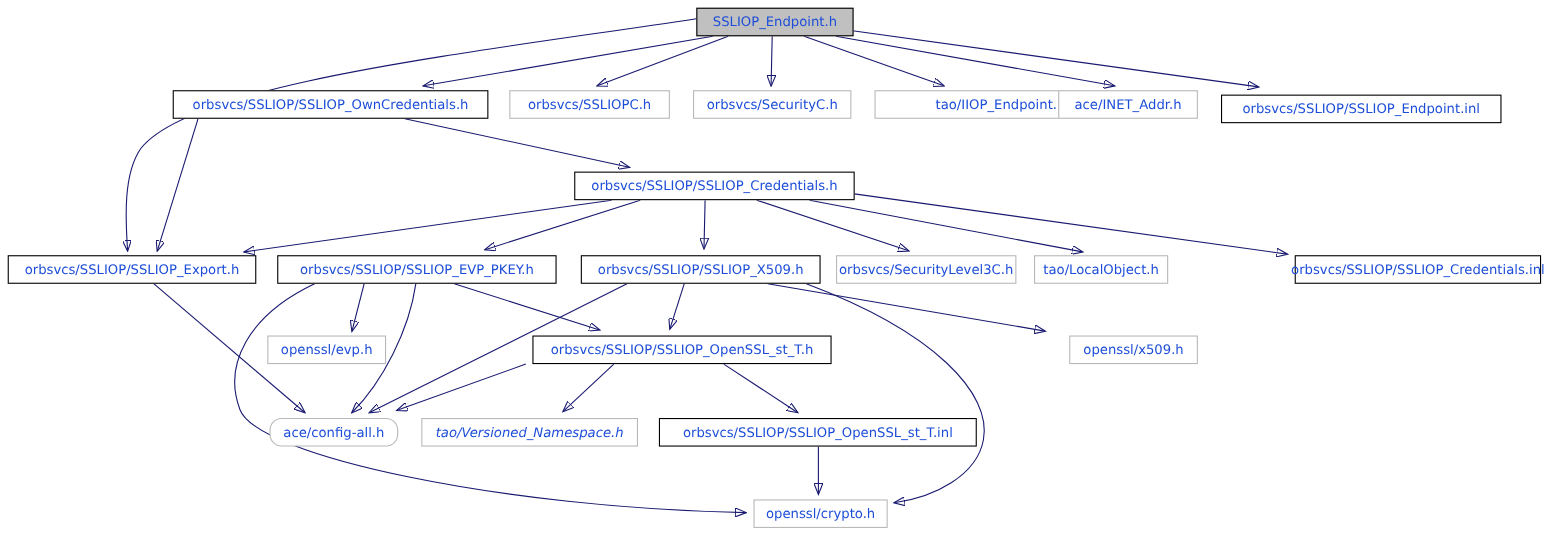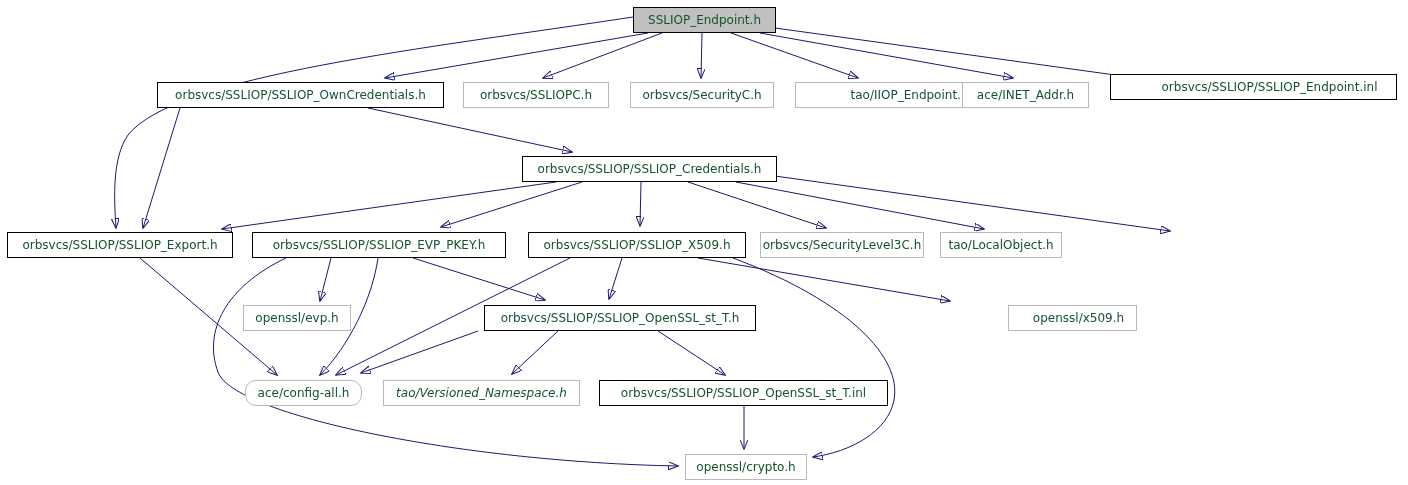--- a/index.html
+++ b/index.html
@@ -10,21 +10,21 @@
     font-family:"DejaVu Sans","Liberation Sans",sans-serif;
     overflow:hidden;
   }
   #edge-layer{position:absolute;left:0;top:0;width:1408px;height:485px;}
   .node{
     position:absolute;
     height:24px;
     background:#ffffff;
     border:1px solid #000000;
     display:flex;align-items:center;justify-content:center;
-    font-size:12px;color:#14532d;white-space:nowrap;
+    font-size:12px;color:#1d4ed8;white-space:nowrap;
     box-sizing:content-box;
   }
   .node.external{border-color:#b9b9b9;}
   .node.current{background:#c0c0c0;border-color:#000000;}
   .node.internal{cursor:pointer;}
   svg path{fill:none;stroke:#191970;stroke-width:1;}
 </style>
 </head>
 <body>
 
@@ -66,33 +66,34 @@
     <path marker-end="url(#arrow)" d="M744,406 L744,449"></path>
   </svg>
 
   <div class="node current" style="left:633px;top:7px;width:141px;">SSLIOP_Endpoint.h</div>
 
   <div class="node internal" style="left:157px;top:82px;width:285px;">orbsvcs/SSLIOP/SSLIOP_OwnCredentials.h</div>
   <div class="node external" style="left:463px;top:82px;width:144px;">orbsvcs/SSLIOPC.h</div>
   <div class="node external" style="left:630px;top:82px;width:142px;">orbsvcs/SecurityC.h</div>
   <div class="node external" style="left:795px;top:82px;width:147px;padding-left:40px;">tao/IIOP_Endpoint.h</div>
   <div class="node external" style="left:962px;top:82px;width:125px;">ace/INET_Addr.h</div>
-  <div class="node internal" style="left:1110px;top:74px;width:253px;padding-left:32px;">orbsvcs/SSLIOP/SSLIOP_Endpoint.inl</div>
+  <div class="node internal" style="left:1110px;top:86px;width:253px;">orbsvcs/SSLIOP/SSLIOP_Endpoint.inl</div>
 
   <div class="node internal" style="left:7px;top:232px;width:224px;">orbsvcs/SSLIOP/SSLIOP_Export.h</div>
 
   <div class="node internal" style="left:522px;top:156px;width:253px;">orbsvcs/SSLIOP/SSLIOP_Credentials.h</div>
   <div class="node internal" style="left:252px;top:232px;width:252px;">orbsvcs/SSLIOP/SSLIOP_EVP_PKEY.h</div>
   <div class="node internal" style="left:528px;top:232px;width:216px;">orbsvcs/SSLIOP/SSLIOP_X509.h</div>
   <div class="node external" style="left:760px;top:232px;width:162px;">orbsvcs/SecurityLevel3C.h</div>
   <div class="node external" style="left:940px;top:232px;width:120px;">tao/LocalObject.h</div>
+  <div class="node internal" style="left:1177px;top:232px;width:222px;">orbsvcs/SSLIOP/SSLIOP_Credentials.inl</div>
 
   <div class="node external" style="left:243px;top:305px;width:106px;">openssl/evp.h</div>
   <div class="node internal" style="left:484px;top:305px;width:270px;">orbsvcs/SSLIOP/SSLIOP_OpenSSL_st_T.h</div>
-  <div class="node external" style="left:1008px;top:305px;width:115px;padding-left:12px;">openssl/x509.h</div>
+  <div class="node external" style="left:972px;top:305px;width:115px;">openssl/x509.h</div>
 
   <div class="node external" style="left:245px;top:380px;width:115px;border-radius:11px;">ace/config-all.h</div>
   <div class="node external" style="left:383px;top:380px;width:195px;font-style:italic;">tao/Versioned_Namespace.h</div>
   <div class="node internal" style="left:599px;top:380px;width:287px;">orbsvcs/SSLIOP/SSLIOP_OpenSSL_st_T.inl</div>
 
   <div class="node external" style="left:685px;top:454px;width:120px;">openssl/crypto.h</div>
 
 </div>
 
 </body></html>

